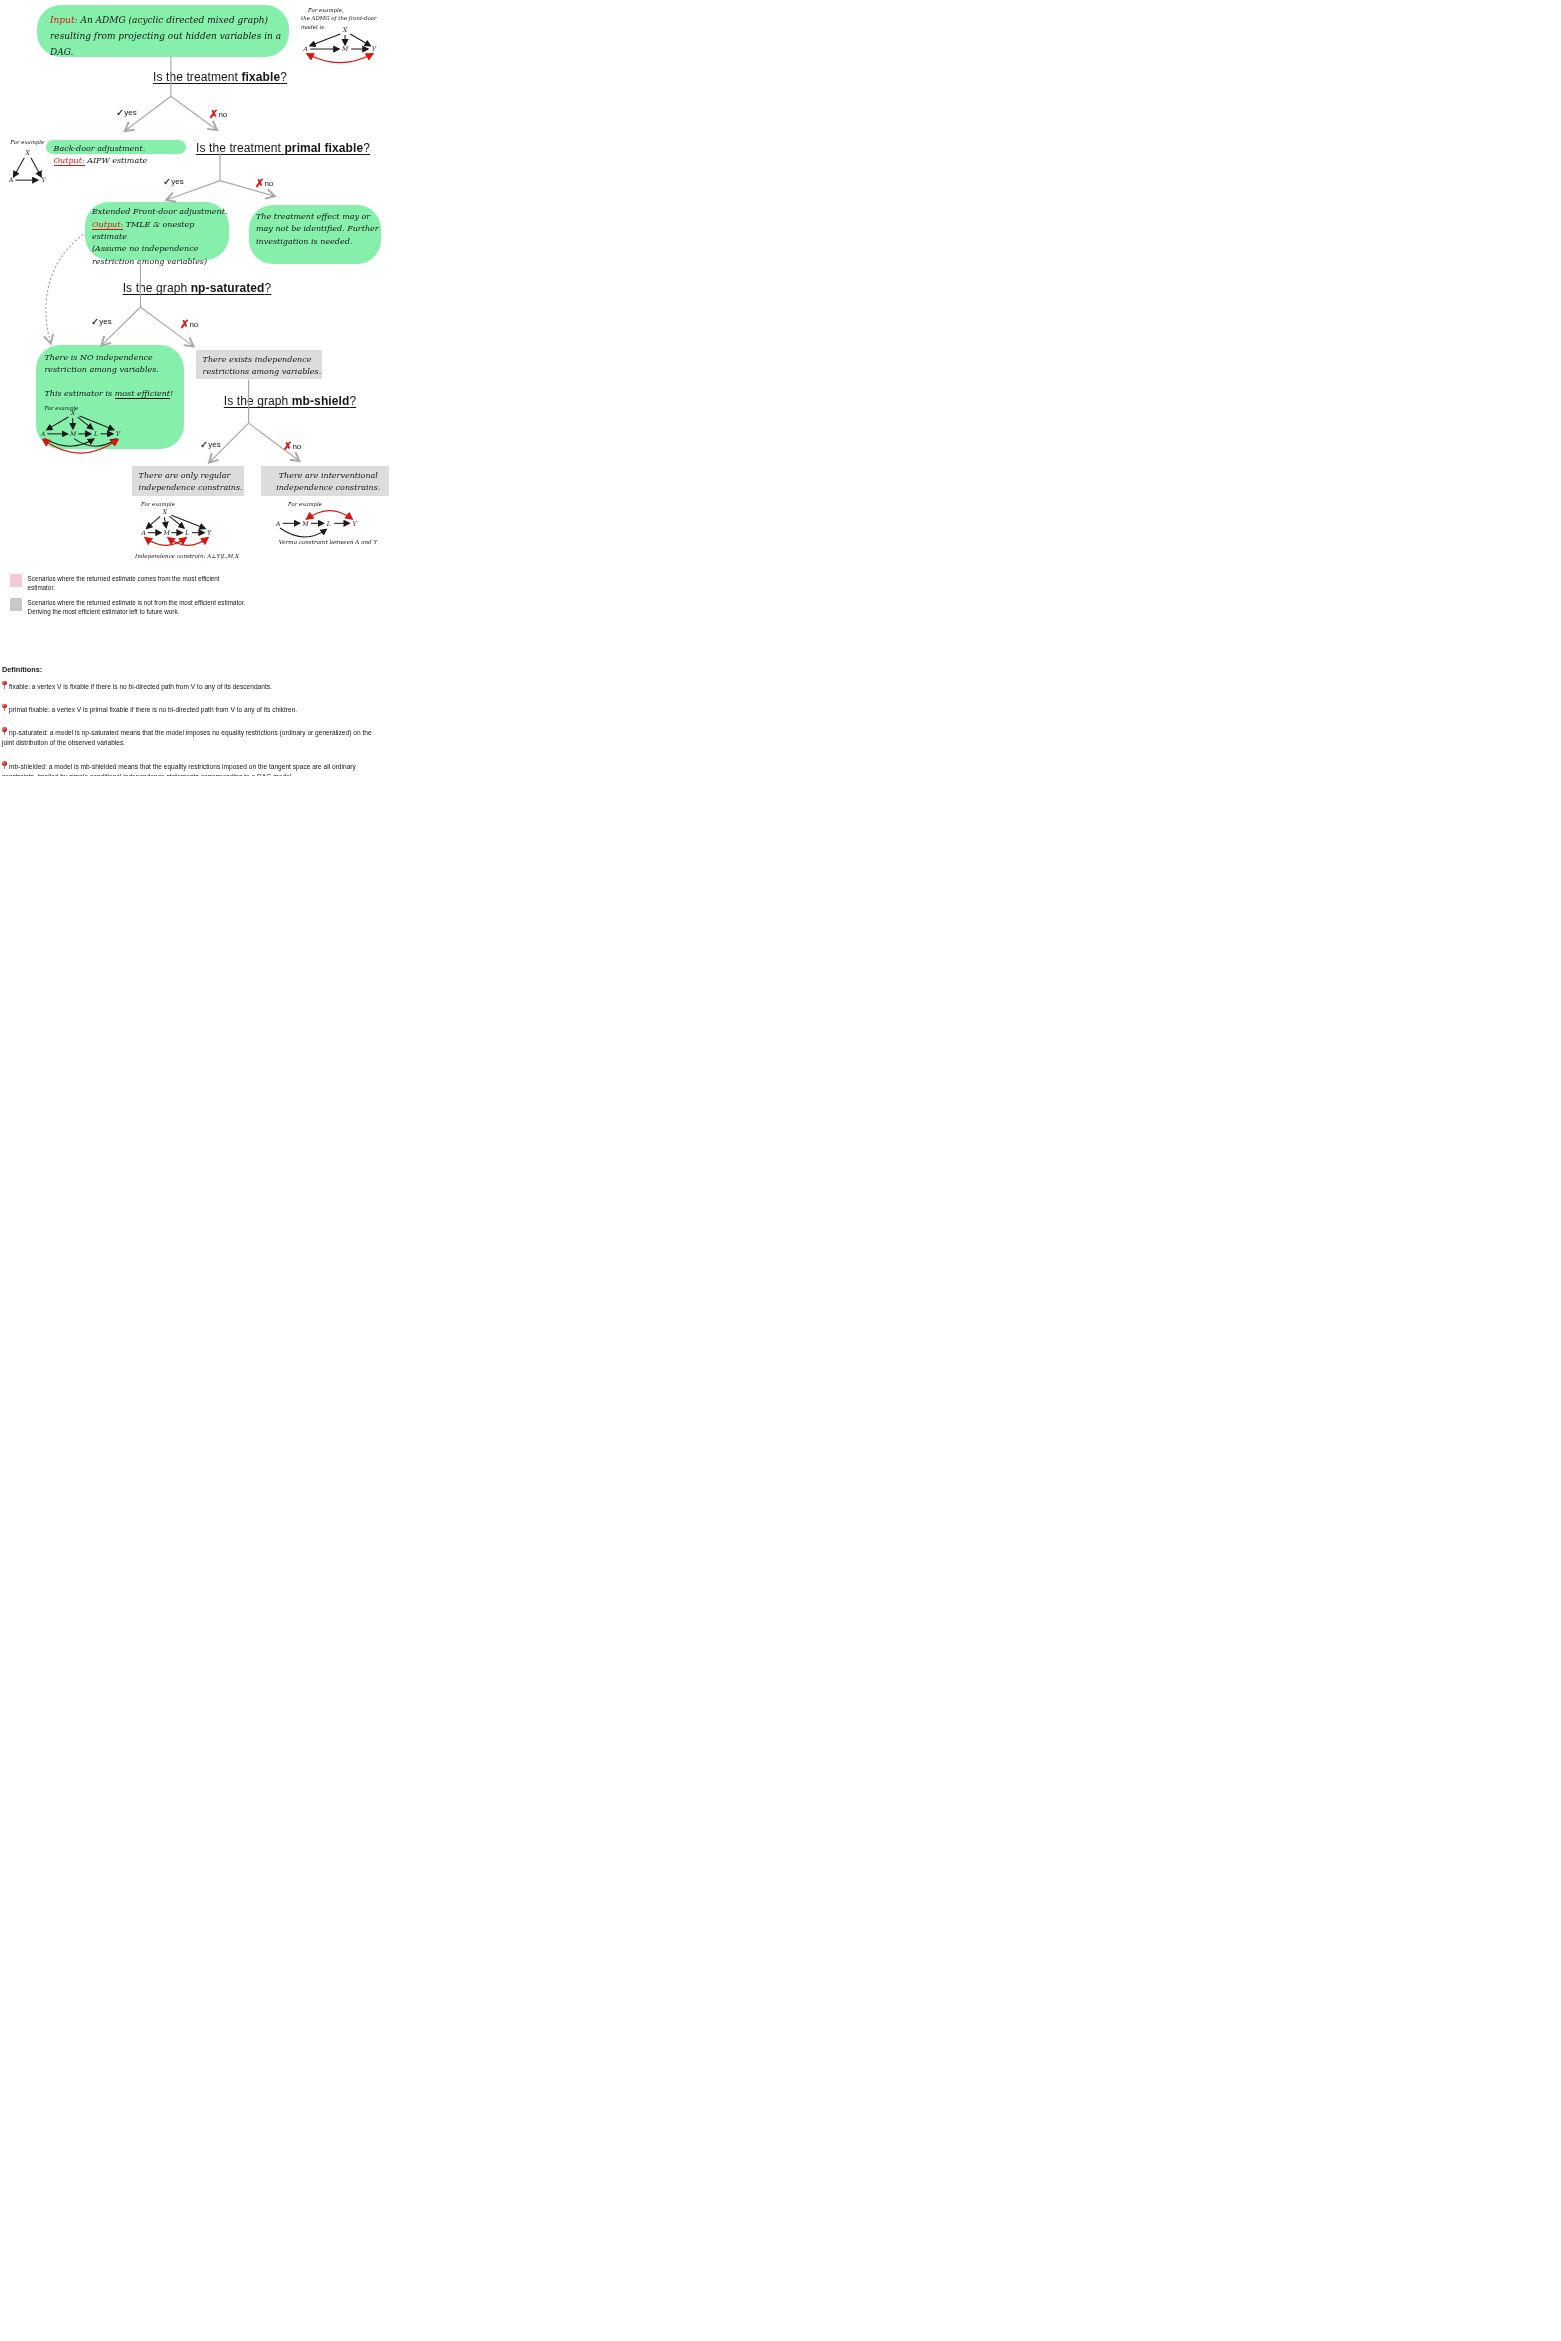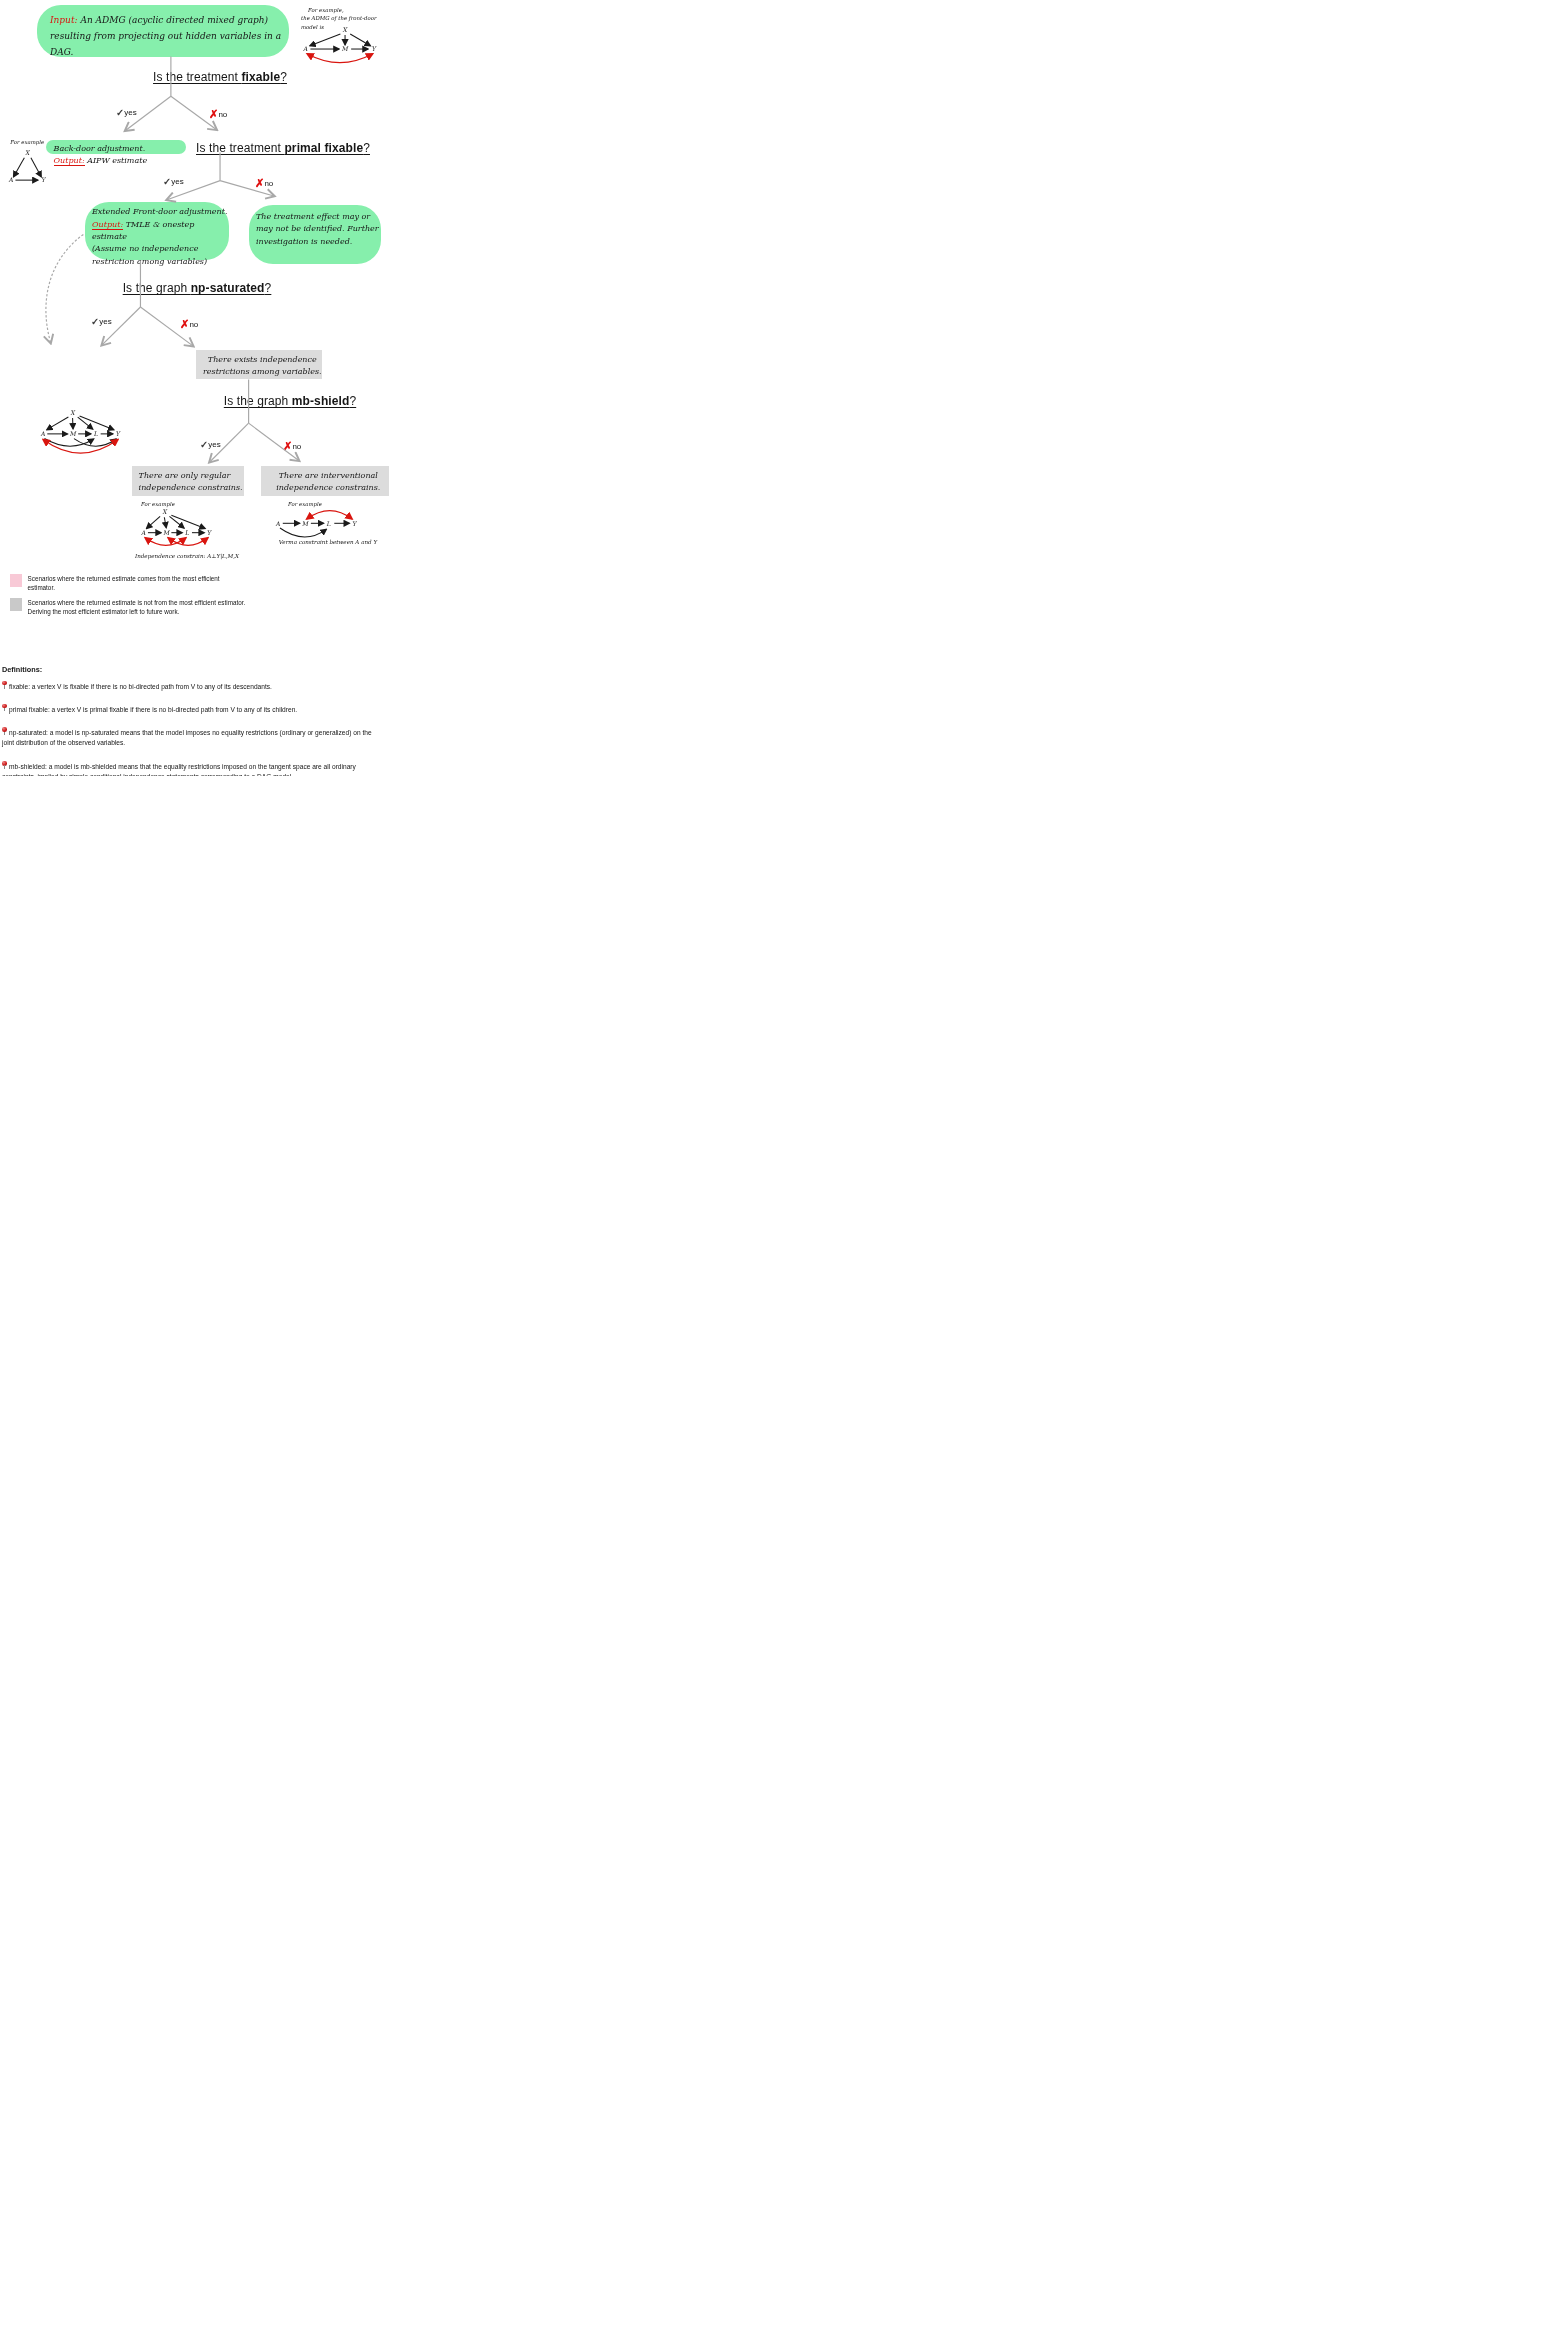--- a/index.html
+++ b/index.html
@@ -96,22 +96,28 @@
     <span>Is the graph </span><b>np-saturated</b><span>?</span>
   </div>
 
   <div class="abs branch-label" style="left:91px;top:316px;">
     <span class="chk">✓</span><span>yes</span>
   </div>
   <div class="abs branch-label" style="left:180px;top:318px;">
     <span class="crs">✗</span><span>no</span>
   </div>
 
-
-  <div class="abs graybox hw boxtext" style="left:196px;top:350px;width:126px;height:29px;padding:3.7px 0 0 6.6px;box-sizing:border-box;text-align:center;">
+  <div class="abs pinkbox hw boxtext" style="left:36px;top:345px;width:148px;height:104px;padding:6.6px 0 0 8.4px;box-sizing:border-box;line-height:1.55;">
+    <div>There is NO independence</div>
+    <div>restriction among variables.</div>
+    <div style="margin-top:11.7px;"><span>This estimator is </span><span class="blackline">most efficient</span><span>!</span></div>
+    <div class="smallhw" style="margin-top:3.7px;">For example</div>
+  </div>
+
+  <div class="abs graybox hw boxtext" style="left:196px;top:350px;width:126px;height:29px;padding:3.7px 0 0 6.6px;box-sizing:border-box;">
     <div>There exists independence</div>
     <div>restrictions among variables.</div>
   </div>
 
   <div class="abs question" style="left:290px;top:394px;">
     <span>Is the graph </span><b>mb-shield</b><span>?</span>
   </div>
 
   <div class="abs branch-label" style="left:200px;top:439px;">
     <span class="chk">✓</span><span>yes</span>

